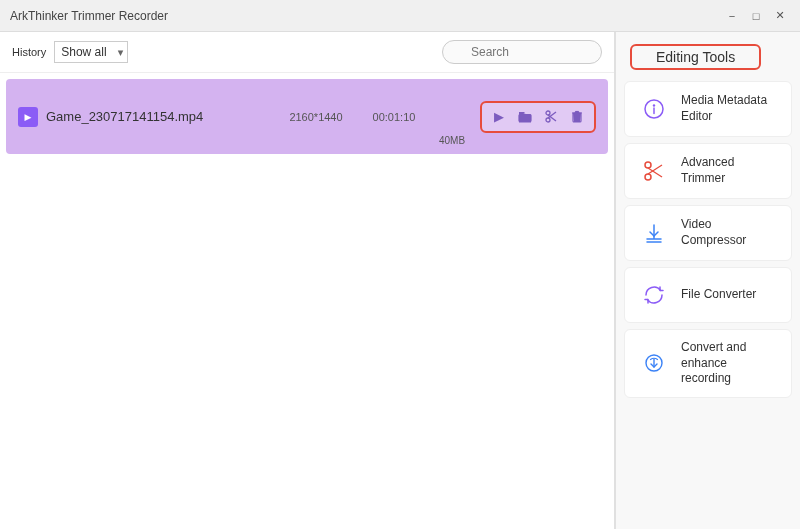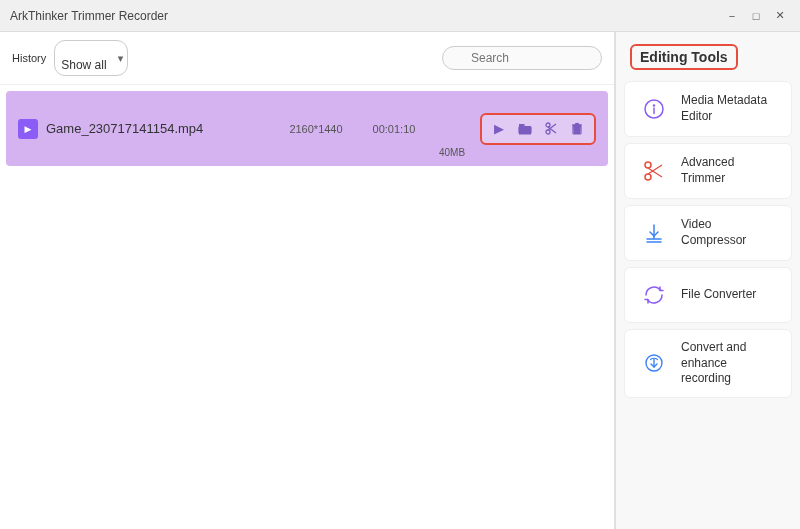--- a/index.html
+++ b/index.html
@@ -70,22 +70,22 @@
       gap: 8px;
       border-bottom: 1px solid #eee;
     }
     .history-label {
       font-size: 11px;
       color: #333;
       font-weight: 500;
     }
     .show-all-select {
       border: 1px solid #ccc;
-      border-radius: 11px;
-      padding: 17px 20px 3px 6px;
+      border-radius: 0;
+      padding: 3px 20px 3px 6px;
       font-size: 12px;
       background: #fff;
       color: #333;
       appearance: none;
       cursor: pointer;
       position: relative;
     }
     .select-wrapper {
       position: relative;
       display: inline-block;
@@ -255,25 +255,25 @@
       overflow-y: auto;
     }
     .editing-tools-header {
       padding: 12px 14px 8px;
       display: flex;
       align-items: center;
       gap: 6px;
     }
     .editing-tools-label {
       font-size: 14px;
-      font-weight: 700;
+      font-weight: 400;
       color: #333;
       border: 2px solid #e74c3c;
       border-radius: 6px;
-      padding: 3px 8px;
+      padding: 3px 24px;
     }
     .tool-item {
       display: flex;
       align-items: center;
       gap: 10px;
       padding: 10px 12px;
       cursor: pointer;
       background: #fff;
       border: 1px solid #eee;
       border-radius: 6px;

